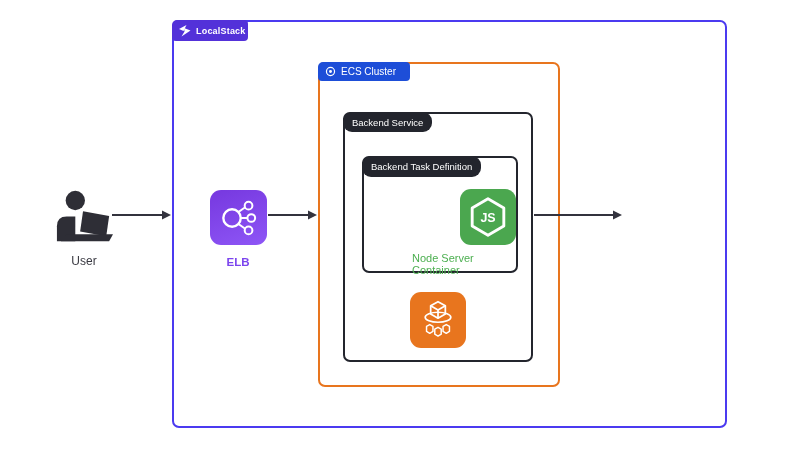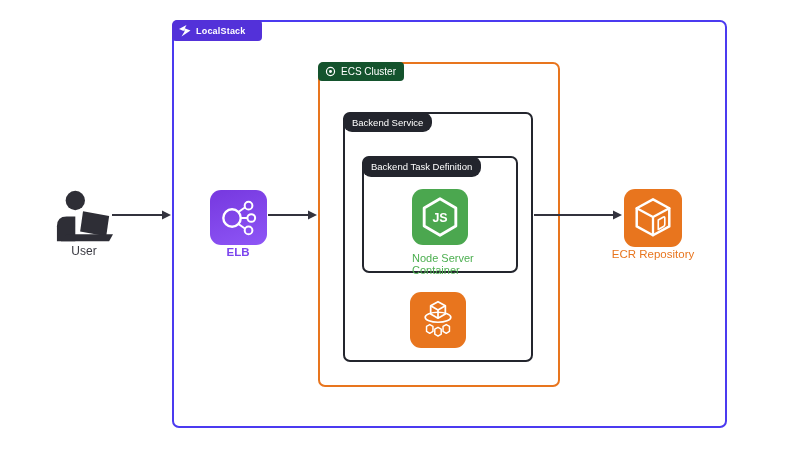--- a/index.html
+++ b/index.html
@@ -5,38 +5,38 @@
   html,body{margin:0;padding:0;background:#fff;}
   .canvas{position:relative;width:800px;height:450px;background:#ffffff;
           font-family:"Liberation Sans",sans-serif;overflow:hidden;}
   .box{position:absolute;box-sizing:border-box;border-radius:7px;background:transparent;}
   .box.localstack{left:172px;top:20px;width:555px;height:408px;border:2px solid #4B3AF0;}
   .box.ecs{left:144px;top:40px;width:242px;height:325px;border:2px solid #E8751E;}
   .box.bsvc{left:23px;top:48px;width:190px;height:250px;border:2px solid #23252D;}
   .box.task{left:17px;top:42px;width:156px;height:117px;border:2px solid #23252D;}
   .tab{position:absolute;left:-2px;top:-2px;display:flex;align-items:center;gap:5px;
        color:#fff;white-space:nowrap;border-radius:5px 4px 4px 4px;z-index:3;}
-  .tab.localstack-tab{background:#5331D9;height:21px;padding:0 16px 0 7px;
+  .tab.localstack-tab{background:#5331D9;height:21px;padding:0 2px 0 7px;
        font-size:9px;font-weight:bold;letter-spacing:.2px;}
-  .tab.ecs-tab{background:#14532d;height:19px;padding:0 8px 0 7px;font-size:10px;}
+  .tab.ecs-tab{background:#1d4ed8;height:19px;padding:0 14px 0 7px;font-size:10px;}
   .tab.dark-tab{background:#23252D;height:20px;padding:0 9px;font-size:9.5px;border-radius:9px;}
   .tab.task-tab{height:21px;}
   .node{position:absolute;display:flex;flex-direction:column;align-items:center;}
   .icon-sq{border-radius:11px;display:flex;align-items:center;justify-content:center;}
-  .node-label{margin-top:1px;font-size:11.5px;}
+  .node-label{margin-top:11px;font-size:11.5px;}
   .lbl-dark{color:#3A3A42;font-size:12px;}
   .lbl-purple{color:#7C45EE;font-weight:bold;}
   .lbl-orange{color:#E8751E;}
   .lbl-green{color:#4CAF50;font-size:11px;}
   .arrows{position:absolute;left:0;top:0;width:800px;height:450px;pointer-events:none;z-index:2;}
   .bg-green{background:#4BA74F;}
   .bg-orange{background:#E8751E;}
   .bg-elb{background:linear-gradient(160deg,#7638DF,#8E56F6);}
   .node-wrap{position:absolute;left:0;top:31px;width:100%;display:flex;
-             flex-direction:column;align-items:center;}
+             flex-direction:column;align-items:flex-end;}
   .ecs-service{position:absolute;left:50%;top:178px;transform:translateX(-50%);}
 </style>
 </head>
 <body>
 
 <div class="canvas">
 
   <svg class="arrows" viewBox="0 0 800 450">
     <g>
       <line x1="112" y1="215" x2="162" y2="215" stroke="#33333E" stroke-width="2"></line>
@@ -123,24 +123,14 @@
             <path d="M24 4 L32 8.5 V17.5 L24 22 L16 17.5 V8.5 Z" stroke-width="1.9"></path>
             <path d="M16 8.5 L24 13 L32 8.5 M24 13 V22" stroke-width="1.9"></path>
             <path d="M11.5 31 l3.5-2 3.5 2 v5.5 l-3.5 2 -3.5-2 Z" stroke-width="1.6"></path>
             <path d="M20.5 34 l3.5-2 3.5 2 v5.5 l-3.5 2 -3.5-2 Z" stroke-width="1.6"></path>
             <path d="M29.5 31 l3.5-2 3.5 2 v5.5 l-3.5 2 -3.5-2 Z" stroke-width="1.6"></path>
           </svg>
         </div>
       </div>
     </div>
 
-    <div class="node" style="left:429px;top:167px;width:100px;">
-      <div class="icon-sq bg-orange" style="width:58px;height:58px;">
-        <svg width="46" height="46" viewBox="0 0 48 48" fill="none" stroke="#fff" stroke-linejoin="round" stroke-linecap="round">
-          <path d="M24 4.5 L41 13.8 V32.8 L24 42 L7 32.8 V13.8 Z" stroke-width="2.6"></path>
-          <path d="M7 13.8 L24 23 L41 13.8 M24 23 V42" stroke-width="2.4"></path>
-          <path d="M29.5 26 l5.5-3.1 q1.3-.6 1.3 1 v6.6 q0 1.6-1.3 2.4 l-5.5 3.1 Z" stroke-width="1.7"></path>
-        </svg>
-      </div>
-      <div class="node-label lbl-orange">ECR Repository</div>
-    </div>
   </div>
 </div>
 
 </body></html>

